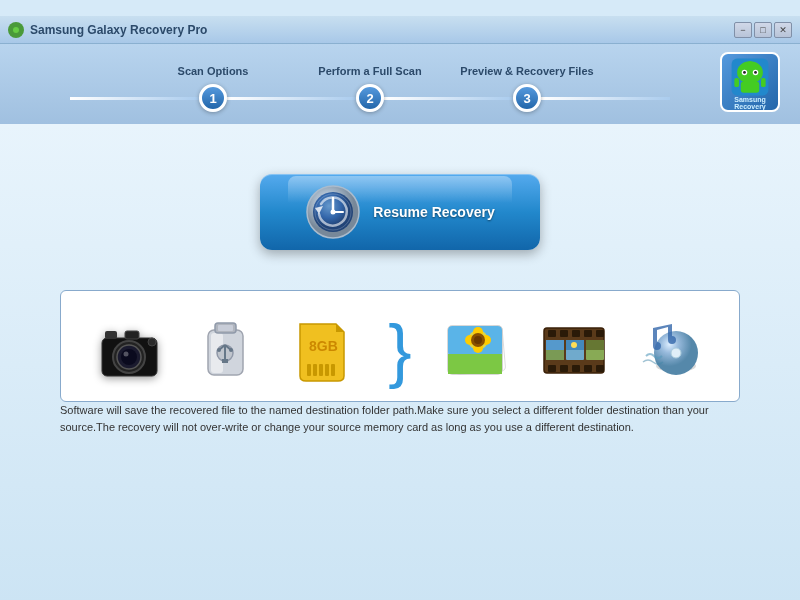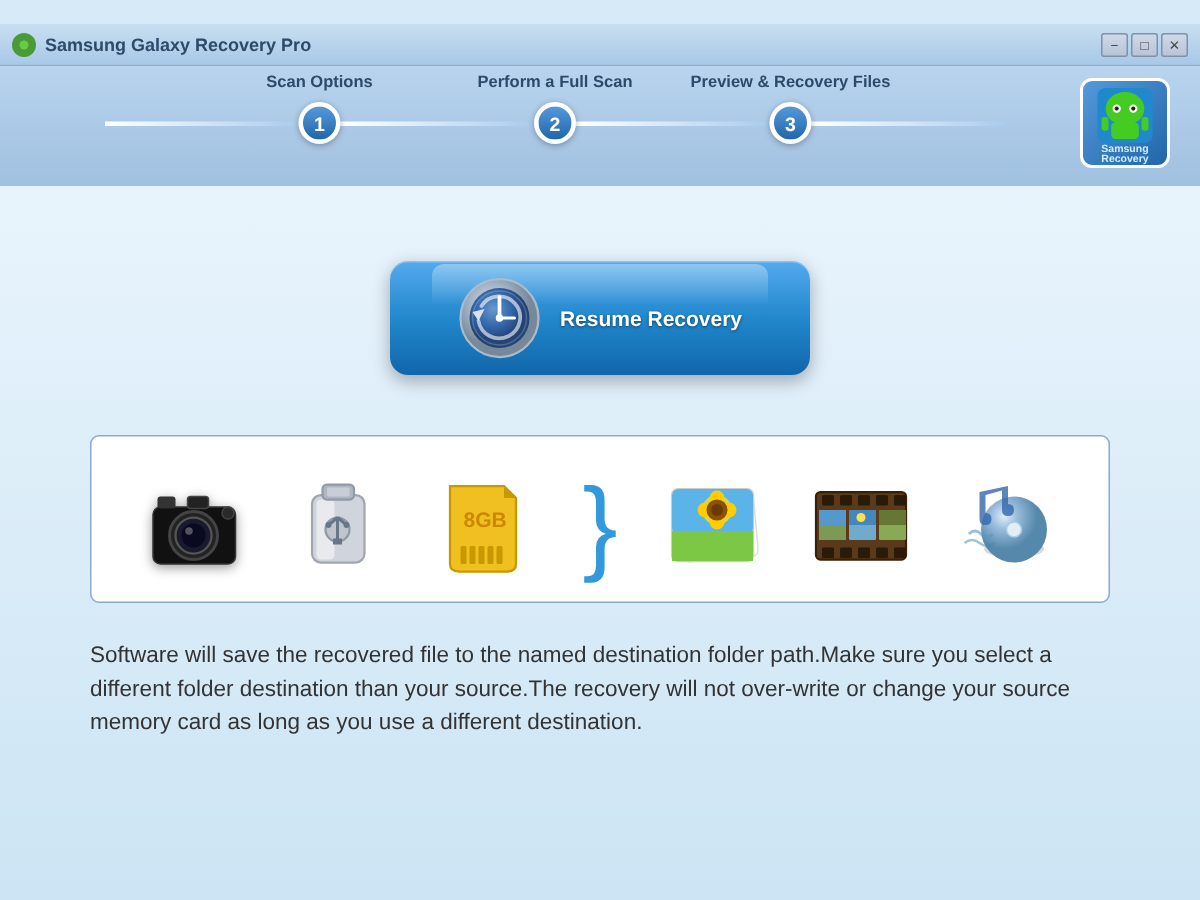--- a/index.html
+++ b/index.html
@@ -46,21 +46,21 @@
       cursor: pointer;
       display: flex; align-items: center; justify-content: center;
       font-size: 9px; color: #444;
     }
 
     
     .stepbar {
       background: linear-gradient(to bottom, #b8d4ee, #a0c0e0);
       padding: 8px 20px 12px 20px;
       display: flex;
-      align-items: center;
+      align-items: flex-end;
       justify-content: space-between;
       position: relative;
     }
     .steps-container {
       flex: 1;
       display: flex;
       align-items: center;
       justify-content: center;
     }
     .step-line-group {
@@ -226,25 +226,25 @@
     
     .bracket {
       font-size: 60px;
       color: #3399dd;
       font-weight: 100;
       line-height: 1;
     }
 
     
     .info-text {
-      font-size: 15px;
+      font-size: 11px;
       color: #333;
       line-height: 1.5;
       width: 680px;
-      margin-top: 24px;
+      margin-top: 0;
     }
   </style>
 </head>
 <body>
 
 <div class="titlebar">
   <div class="titlebar-icon">
     <svg width="12" height="12" viewBox="0 0 12 12">
       <circle cx="6" cy="6" r="5" fill="#4a9a3a"></circle>
       <circle cx="6" cy="6" r="3" fill="#66cc44"></circle>

